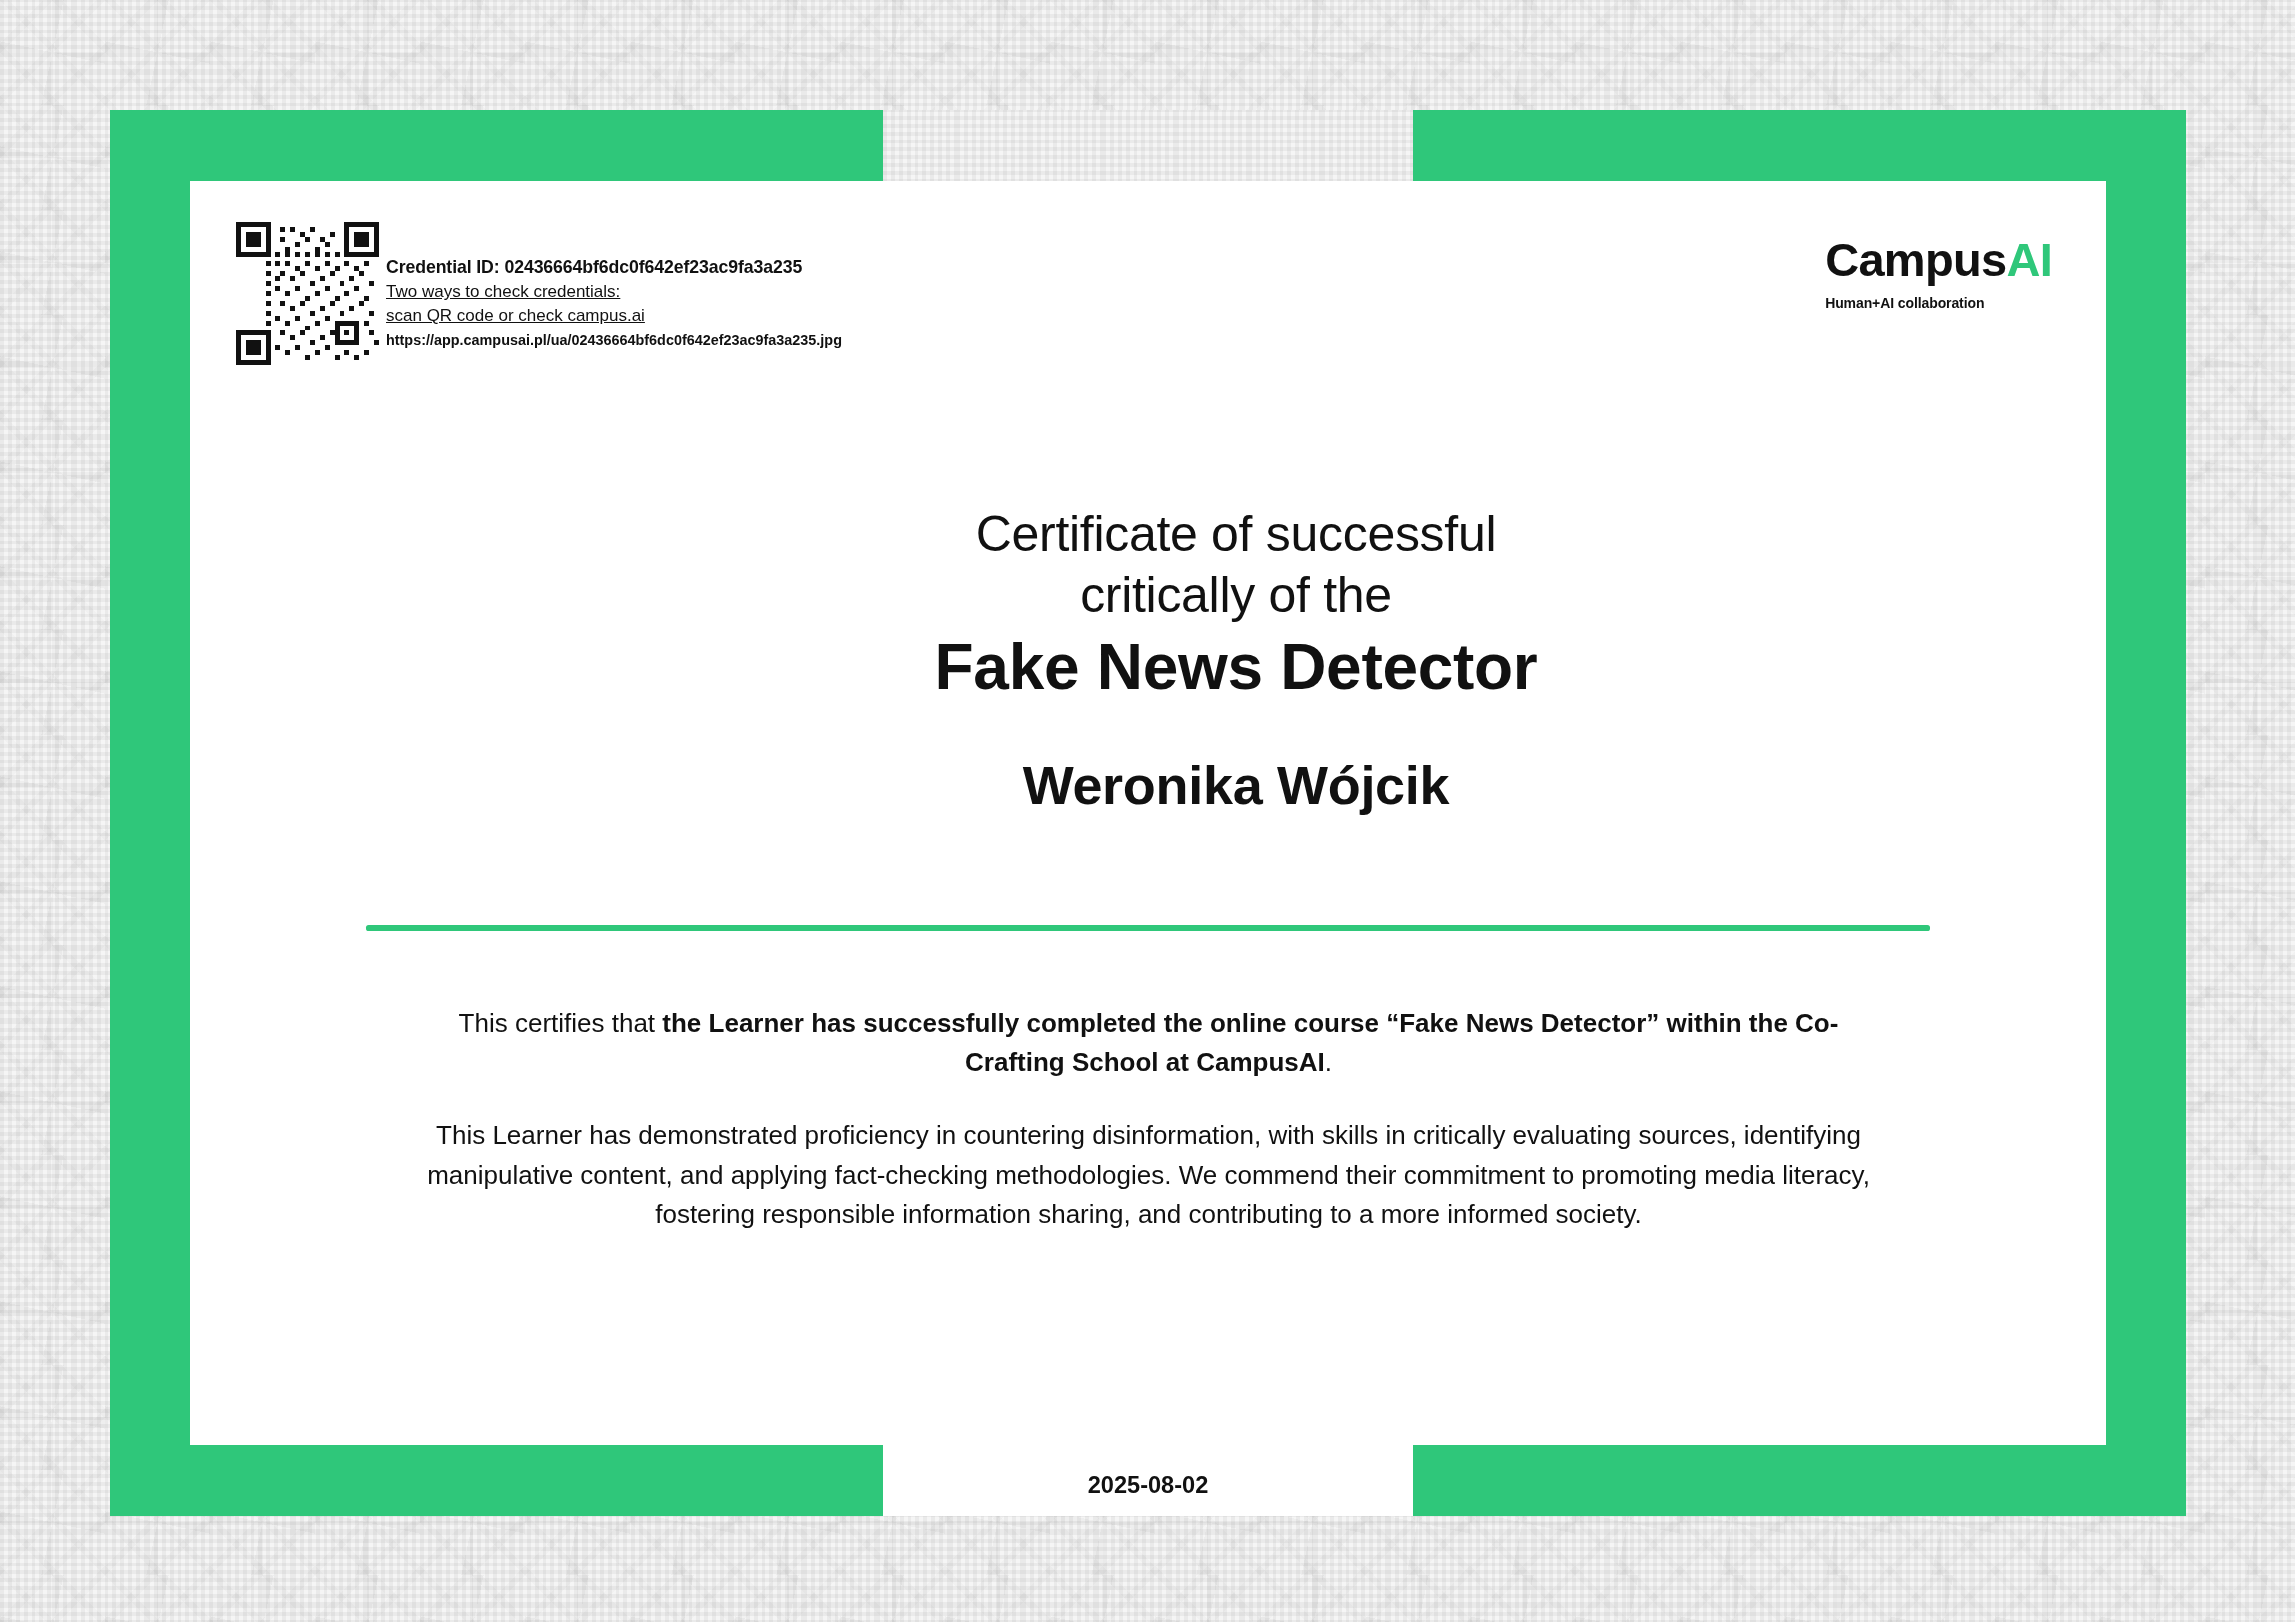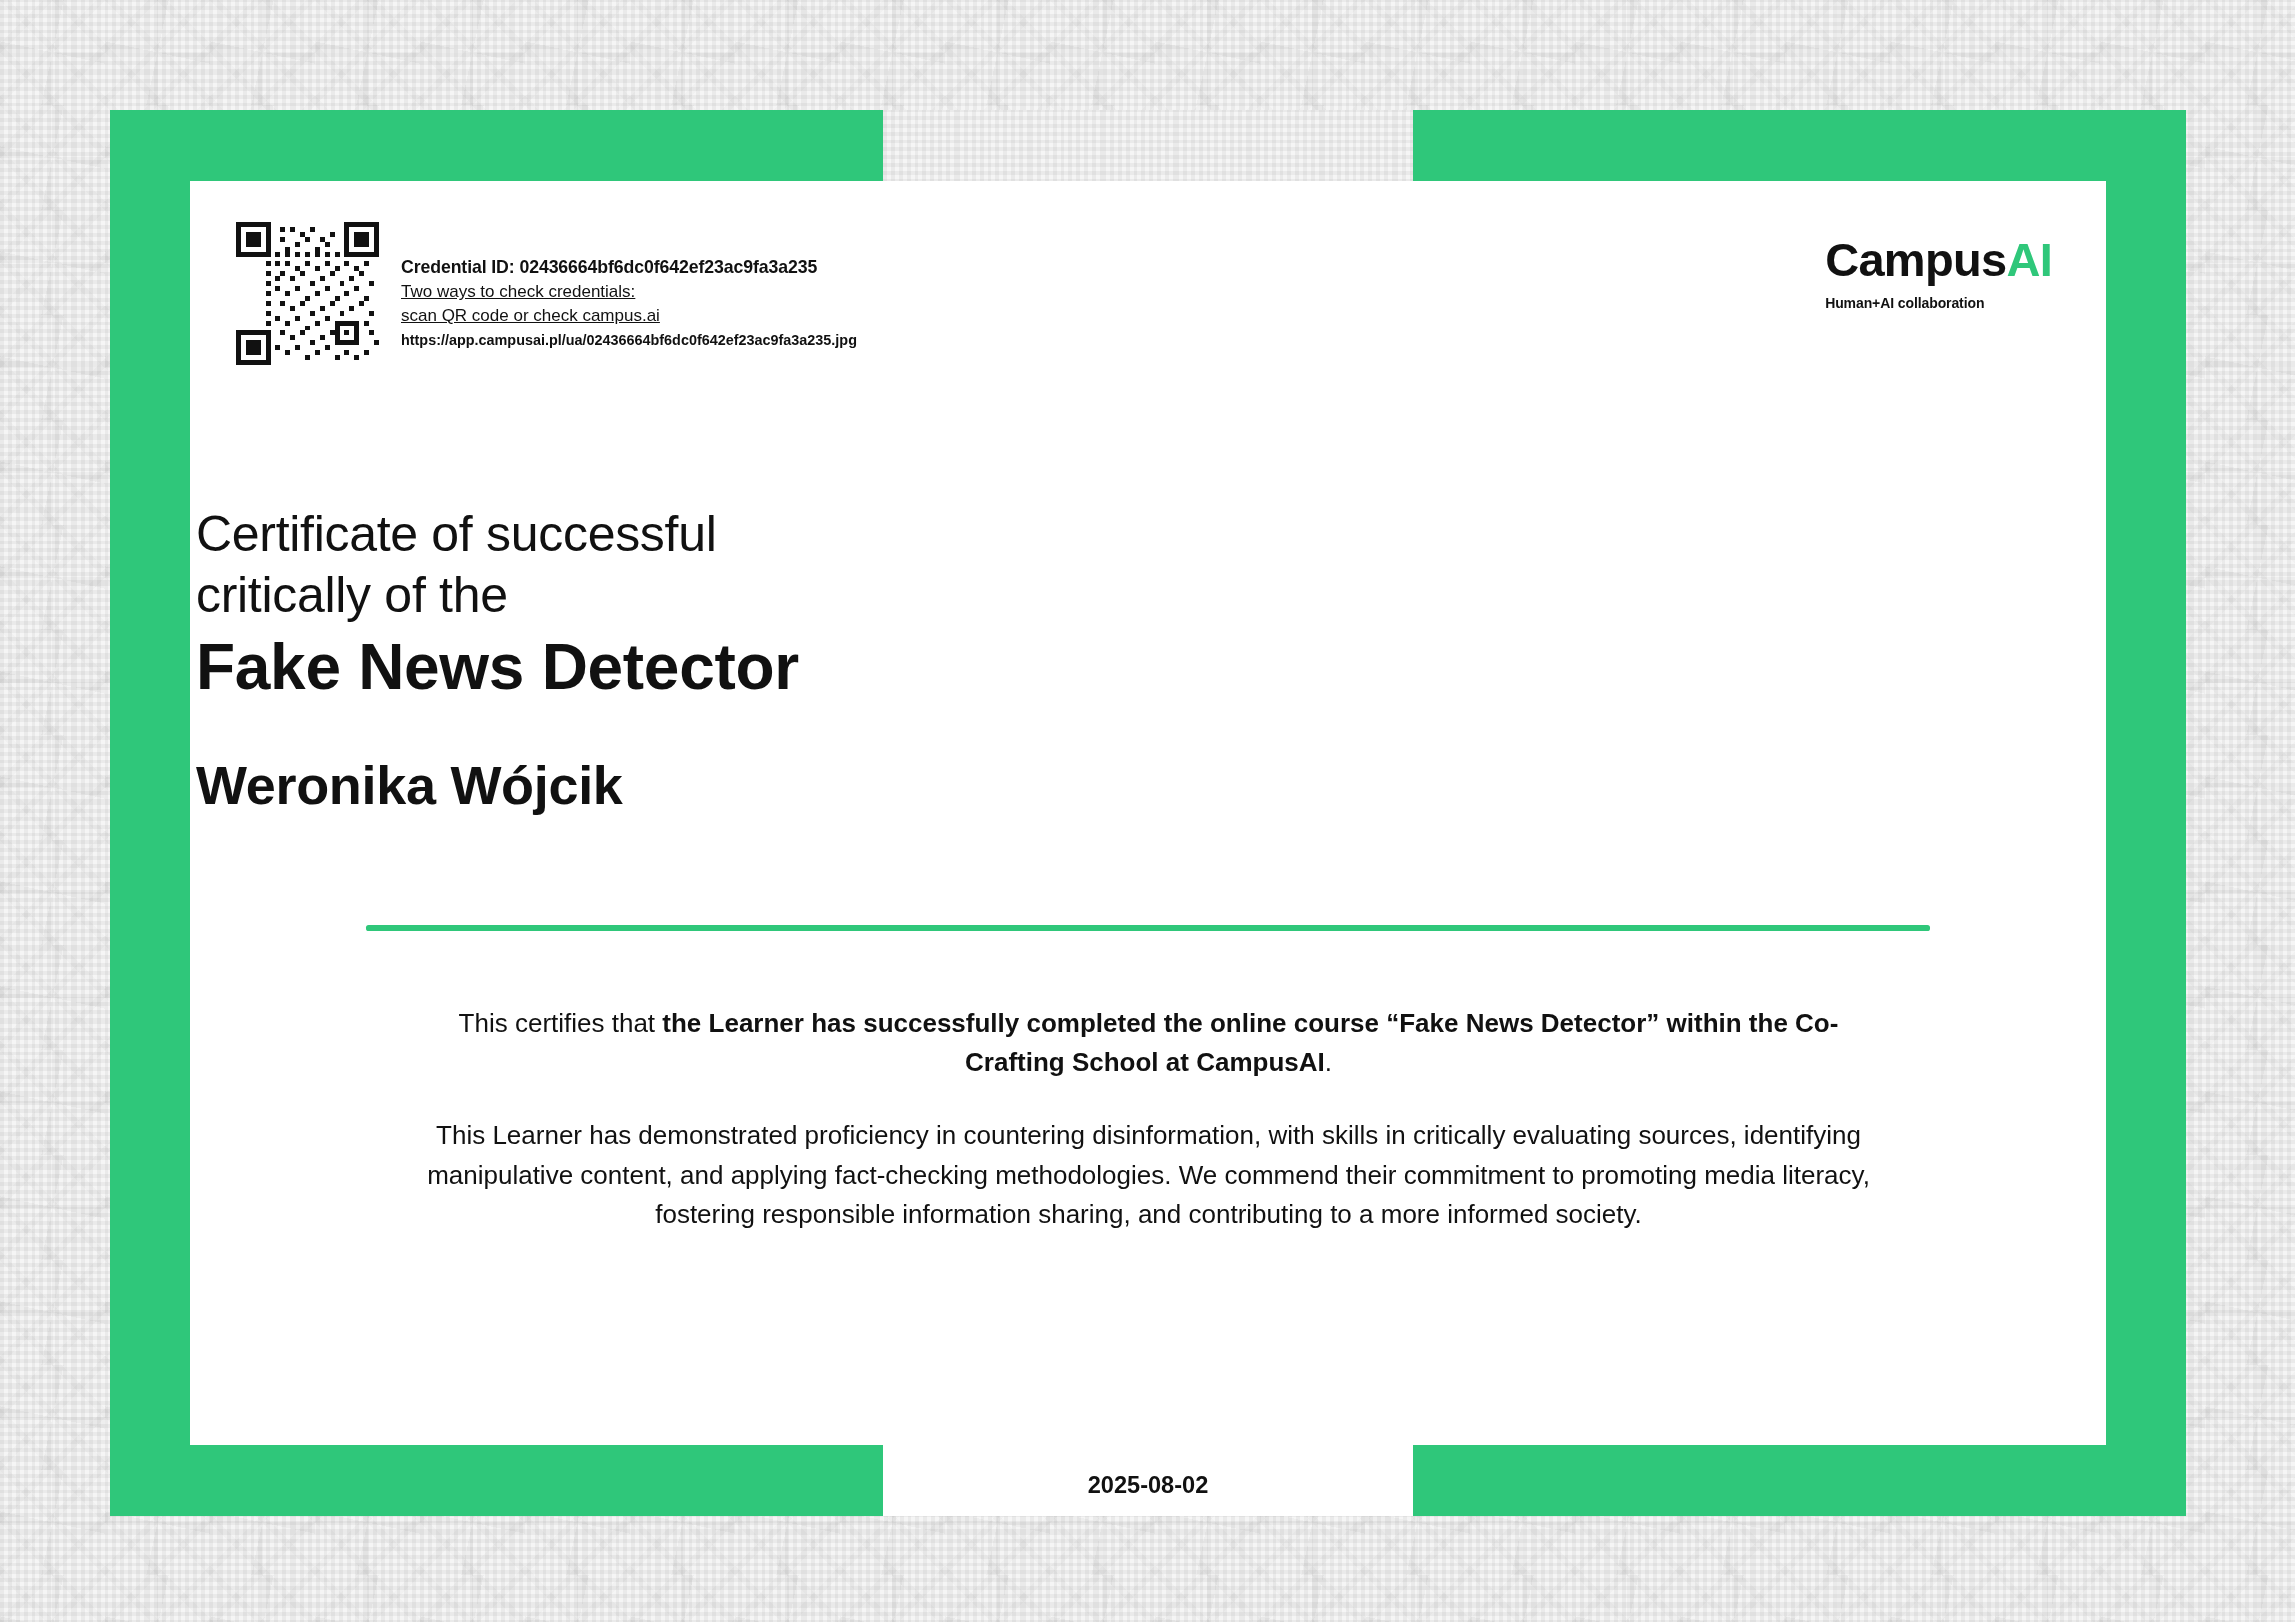--- a/index.html
+++ b/index.html
@@ -60,21 +60,21 @@
     background: #ffffff;
   }
 
   
   #credential-block {
     position: absolute;
     left: 236px;
     top: 222px;
     display: flex;
     align-items: flex-start;
-    gap: 22px;
+    gap: 7px;
   }
   #qr {
     width: 143px;
     height: 143px;
     image-rendering: pixelated;
   }
   #credential-text {
     padding-top: 33px;
     color: #111;
     line-height: 1.42;
@@ -117,23 +117,24 @@
     margin-top: 11.8px;
     font-size: 14px;
     font-weight: 700;
     color: #111;
     letter-spacing: -0.1px;
   }
 
   
   #title-block {
     position: absolute;
-    left: 196px;
+    left: 190px;
     top: 504px;
     width: 2092px;
+    text-align: center;
     color: #111;
   }
   #cert-line1, #cert-line2 {
     font-size: 50px;
     font-weight: 400;
     line-height: 1.22;
     letter-spacing: -0.3px;
   }
   #course-name {
     font-size: 64px;

